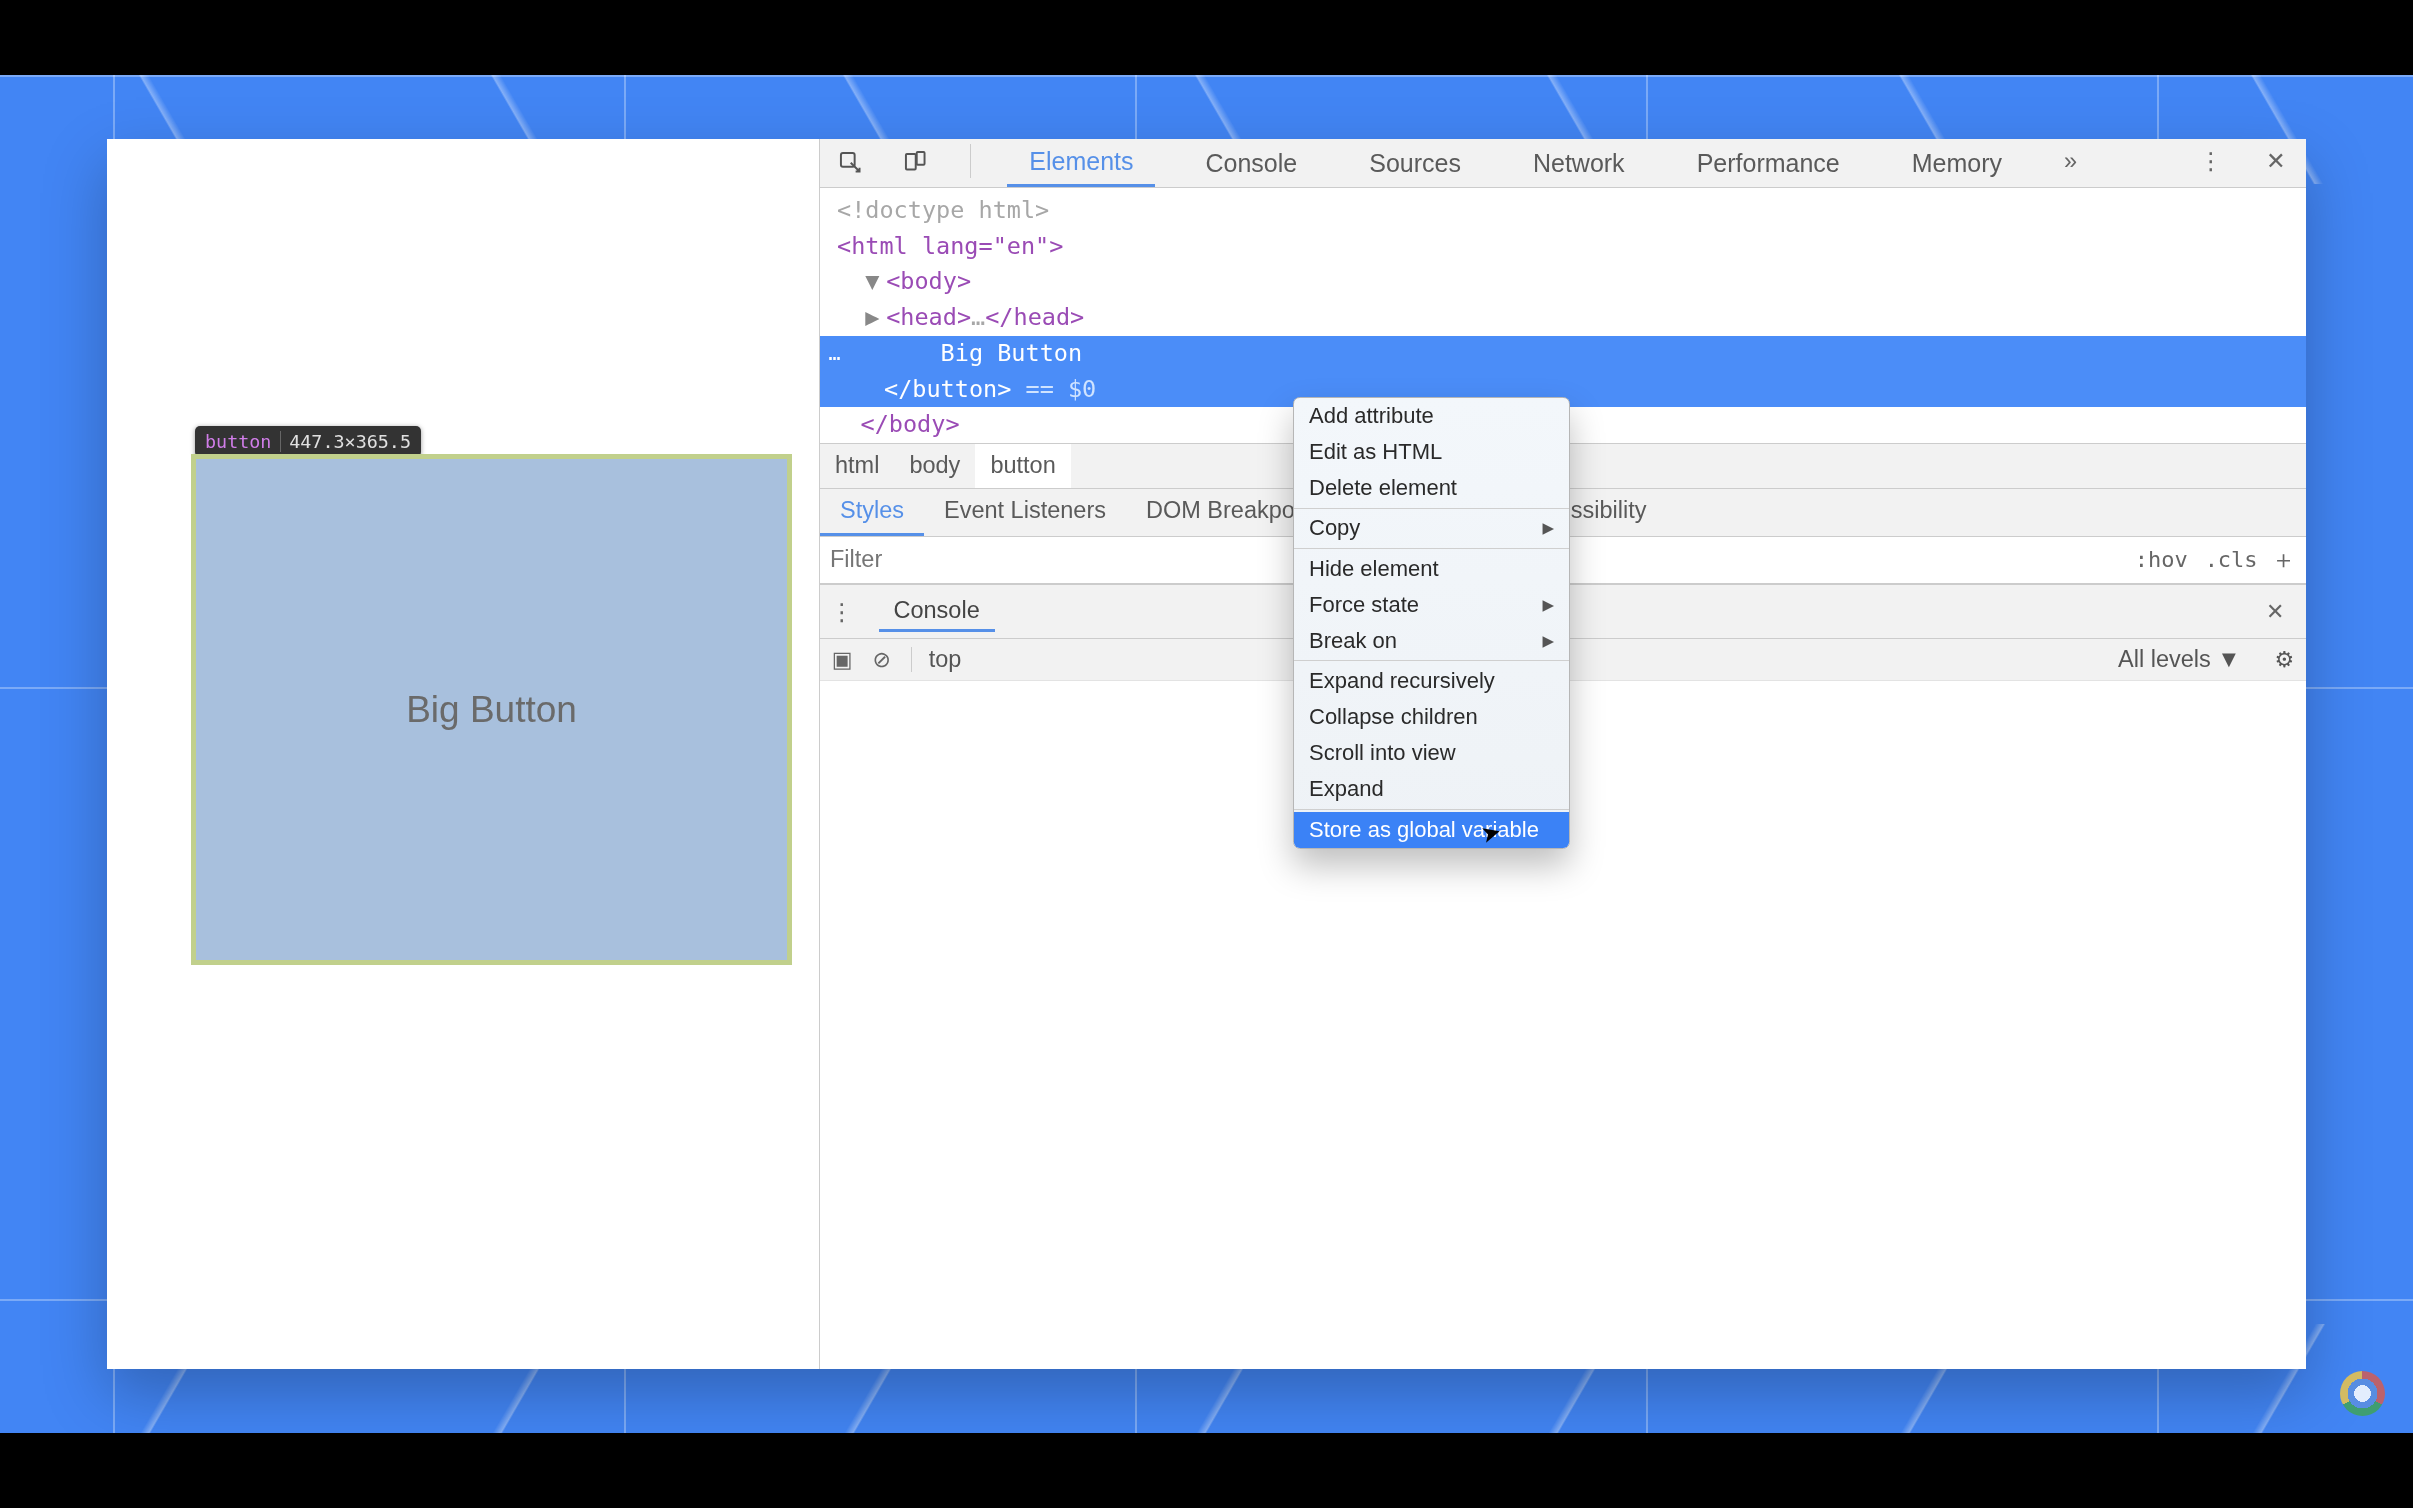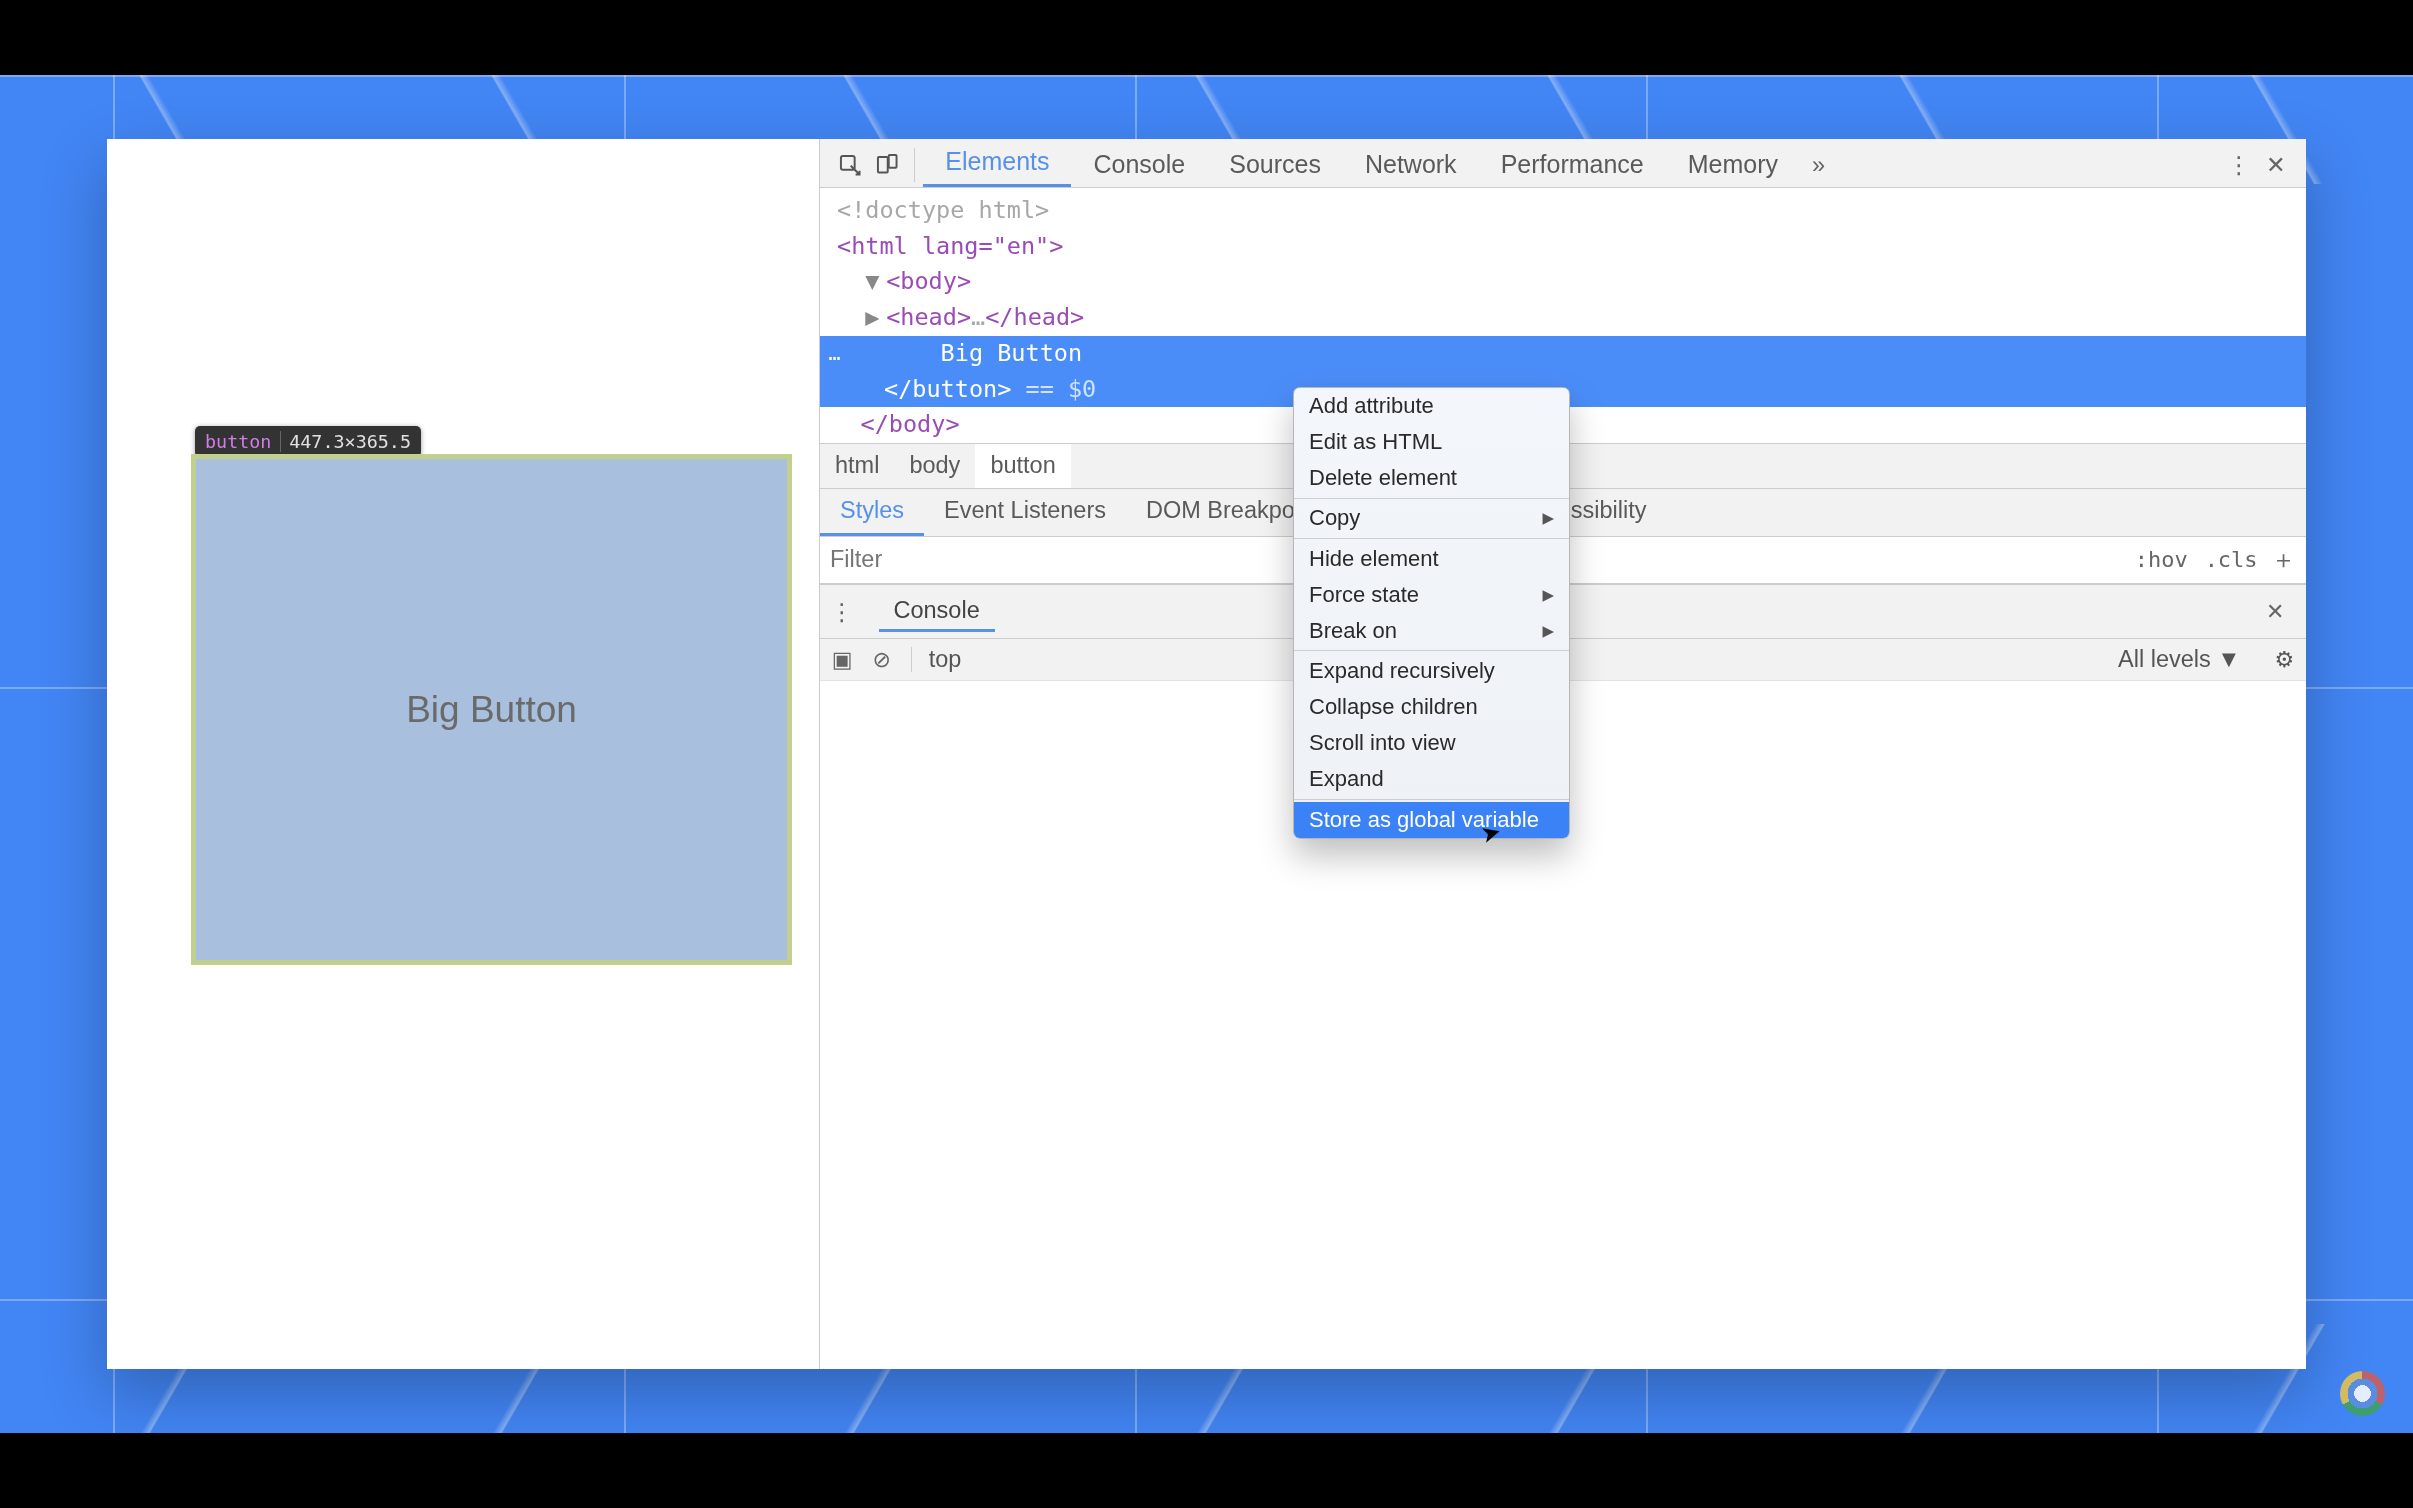--- a/index.html
+++ b/index.html
@@ -84,22 +84,23 @@
     border-left:0.8px solid #ccc;
     display:flex;
     flex-direction:column;
     min-width:0;
   }
   .toolbar{
     height:49px;
     border-bottom:0.8px solid #ccc;
     background:#f2f2f2;
     display:flex;
-    align-items:flex-end;
+    align-items:center;
     padding:0 11.7px;
+    gap:28px;
   }
   .tb-btn{
     width:37px;height:37px;display:flex;align-items:center;justify-content:center;
     color:#555;
     margin-bottom:3.4px;
   }
   .tb-sep{width:0.8px;height:34px;background:#ccc;margin:0 8.4px 5px}
   .tab{
     font-size:25px;color:#5a5a5a;
     padding:8.4px 22px 8.4px;
@@ -219,21 +220,21 @@
   .ctx .item{
     padding:5px 15px;
     display:flex;align-items:center;justify-content:space-between;
     cursor:default;
   }
   .ctx .item .arrow{font-size:15px;color:#555}
   .ctx hr{border:none;border-top:0.8px solid #cfcfcf;margin:1.7px 0}
   .ctx .item.hl{background:#3b82f6;color:#fff}
   
   .surface{isolation:isolate}
-  .ctx{left:1186px;top:248px}
+  .ctx{left:1186px;top:258px}
 
   .cursor-ptr{
     position:absolute;
     left:1374px;top:680px;
     font-size:23.5px;color:#000;
     transform:rotate(-15deg);
     pointer-events:none;
   }
 
   

